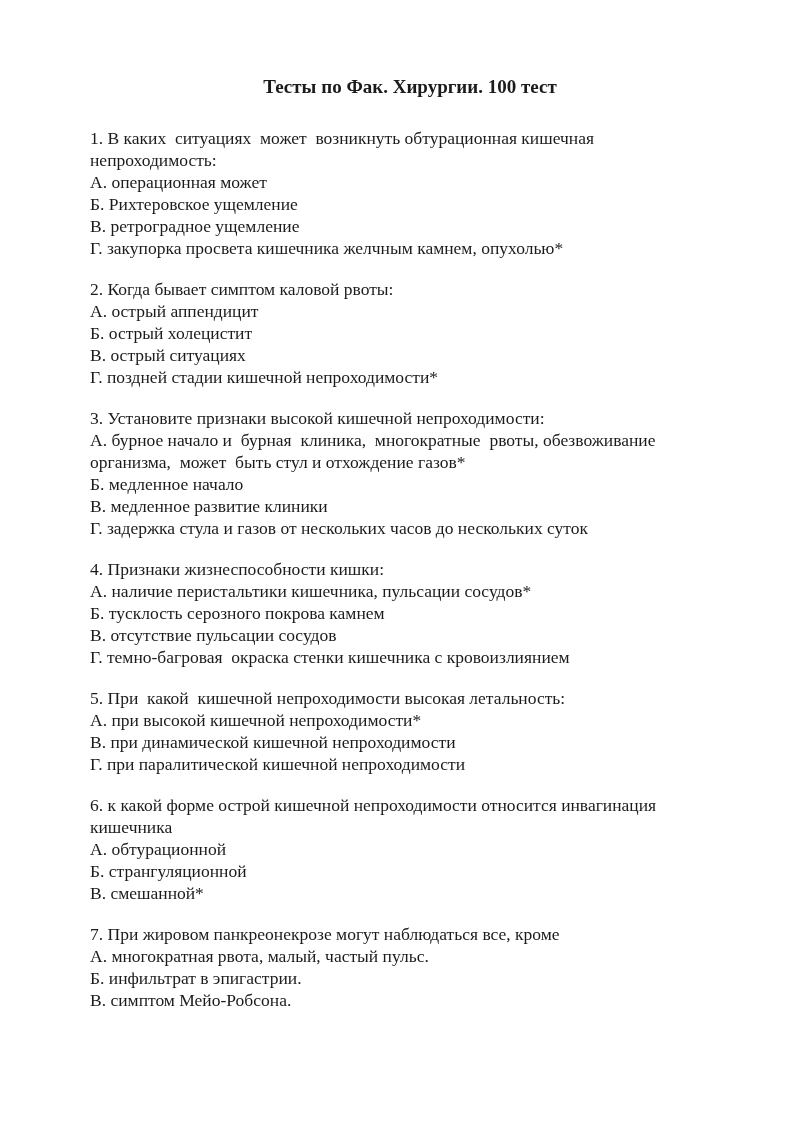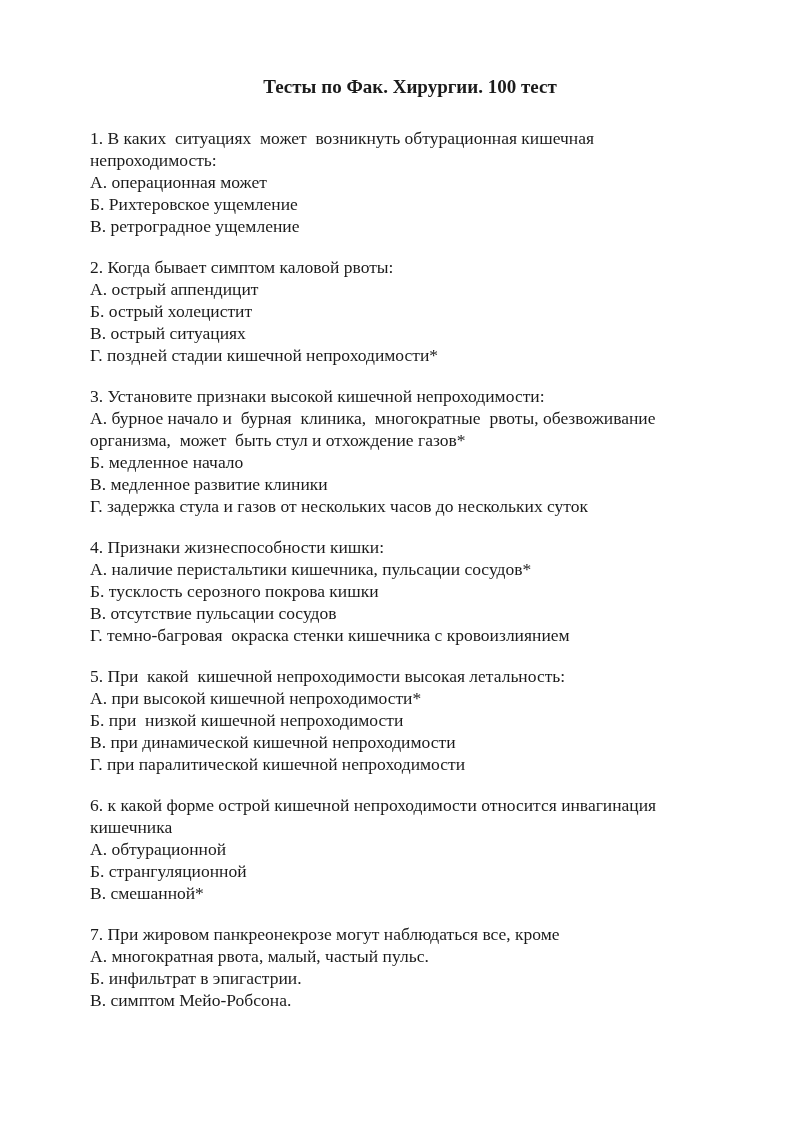--- a/index.html
+++ b/index.html
@@ -44,47 +44,47 @@
 
 <main class="page">
   <h1 class="title">Тесты по Фак. Хирургии. 100 тест</h1>
   <div id="questions">
       <section class="question">
         <p>1. В каких  ситуациях  может  возникнуть обтурационная кишечная
 непроходимость:</p>
         <p>А. операционная может</p>
         <p>Б. Рихтеровское ущемление</p>
         <p>В. ретроградное ущемление</p>
+        <p>Г. закупорка просвета кишечника желчным камнем, опухолью*</p>
       </section>
       <section class="question">
         <p>2. Когда бывает симптом каловой рвоты:</p>
         <p>А. острый аппендицит</p>
         <p>Б. острый холецистит</p>
         <p>В. острый ситуациях</p>
         <p>Г. поздней стадии кишечной непроходимости*</p>
       </section>
       <section class="question">
         <p>3. Установите признаки высокой кишечной непроходимости:</p>
         <p>А. бурное начало и  бурная  клиника,  многократные  рвоты, обезвоживание
 организма,  может  быть стул и отхождение газов*</p>
         <p>Б. медленное начало</p>
         <p>В. медленное развитие клиники</p>
         <p>Г. задержка стула и газов от нескольких часов до нескольких суток</p>
       </section>
       <section class="question">
         <p>4. Признаки жизнеспособности кишки:</p>
         <p>А. наличие перистальтики кишечника, пульсации сосудов*</p>
-        <p>Б. тусклость серозного покрова кишки</p>
+        <p>Б. тусклость серозного покрова камнем</p>
         <p>В. отсутствие пульсации сосудов</p>
         <p>Г. темно-багровая  окраска стенки кишечника с кровоизлиянием</p>
       </section>
       <section class="question">
         <p>5. При  какой  кишечной непроходимости высокая летальность:</p>
         <p>А. при высокой кишечной непроходимости*</p>
-        <p>Б. при  низкой кишечной непроходимости</p>
         <p>В. при динамической кишечной непроходимости</p>
         <p>Г. при паралитической кишечной непроходимости</p>
       </section>
       <section class="question">
         <p>6. к какой форме острой кишечной непроходимости относится инвагинация
 кишечника</p>
         <p>А. обтурационной</p>
         <p>Б. странгуляционной</p>
         <p>В. смешанной*</p>
       </section>

